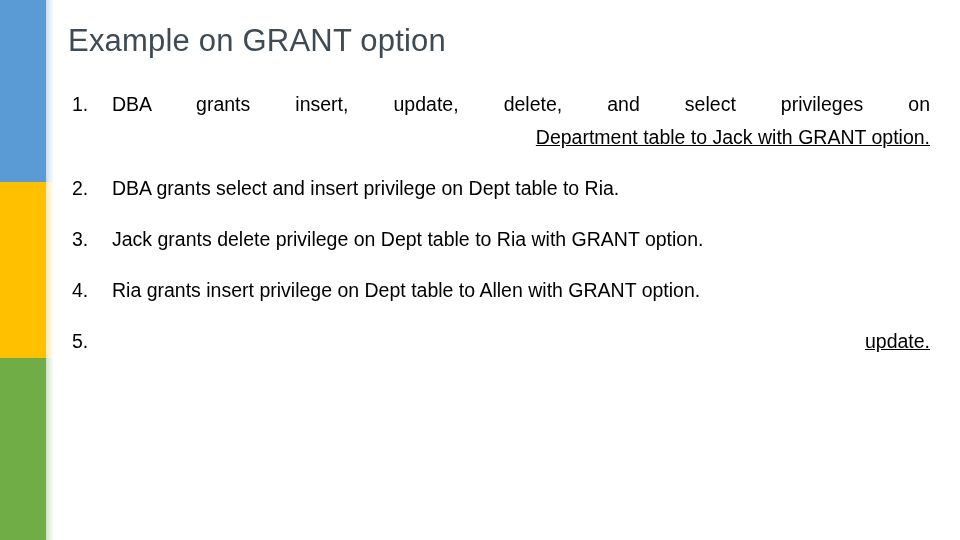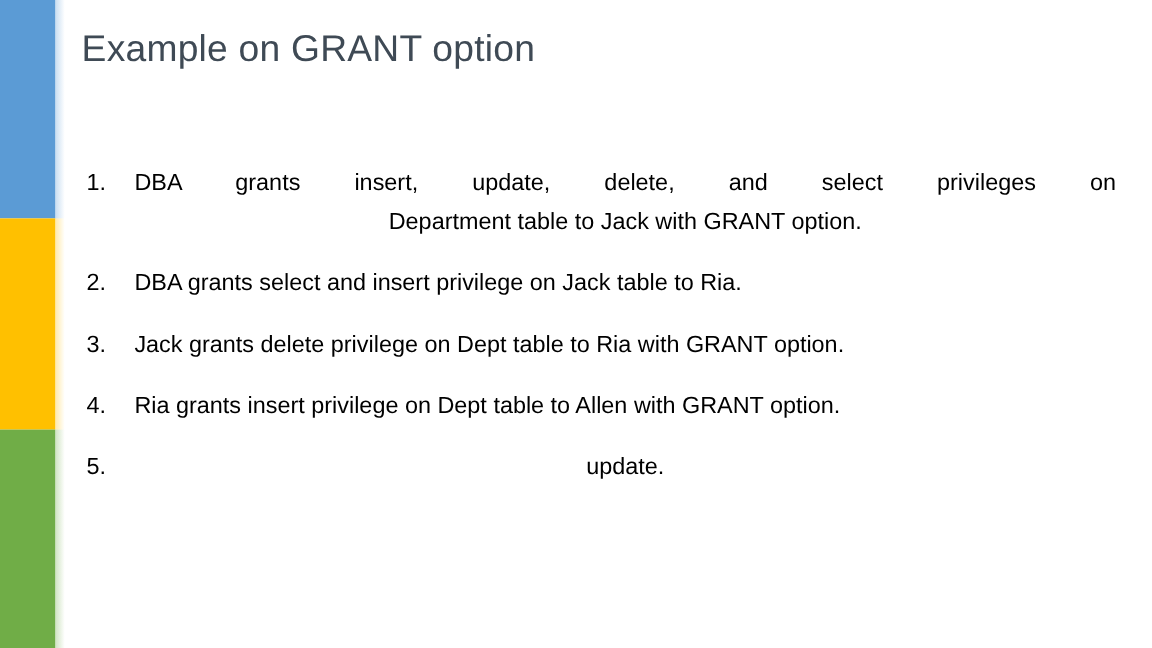--- a/index.html
+++ b/index.html
@@ -89,24 +89,24 @@
     color: #000000;
     text-align: justify;
     text-justify: inter-word;
   }
   .list-item:last-child { margin-bottom: 0; }
 
   
   .list-item.justify-all .line-1 {
     text-align: justify;
     text-align-last: justify;
-    margin-top: 48px;
   }
   .list-item.justify-all .line-2 {
-    text-align: center;
+    text-align: right;
+    text-decoration: underline;
   }
   .list-item.single-line {
     text-align: left;
   }
 
   .item-marker {
     position: absolute;
     left: 4px;
     top: 0;
     width: 34px;
@@ -141,21 +141,21 @@
     <ol class="body-list">
 
       <li class="list-item justify-all">
         <span class="item-marker">1.</span>
         <span class="line-1">DBA grants insert, update, delete, and select privileges on</span>
         <span class="line-2">Department table to Jack with GRANT option.</span>
       </li>
 
       <li class="list-item single-line">
         <span class="item-marker">2.</span>
-        <span class="line-1">DBA grants select and insert privilege on Jack table to Ria.</span>
+        <span class="line-1">DBA grants select and insert privilege on Dept table to Ria.</span>
       </li>
 
       <li class="list-item single-line">
         <span class="item-marker">3.</span>
         <span class="line-1">Jack grants delete privilege on Dept table to Ria with GRANT option.</span>
       </li>
 
       <li class="list-item single-line">
         <span class="item-marker">4.</span>
         <span class="line-1">Ria grants insert privilege on Dept table to Allen with GRANT option.</span>

